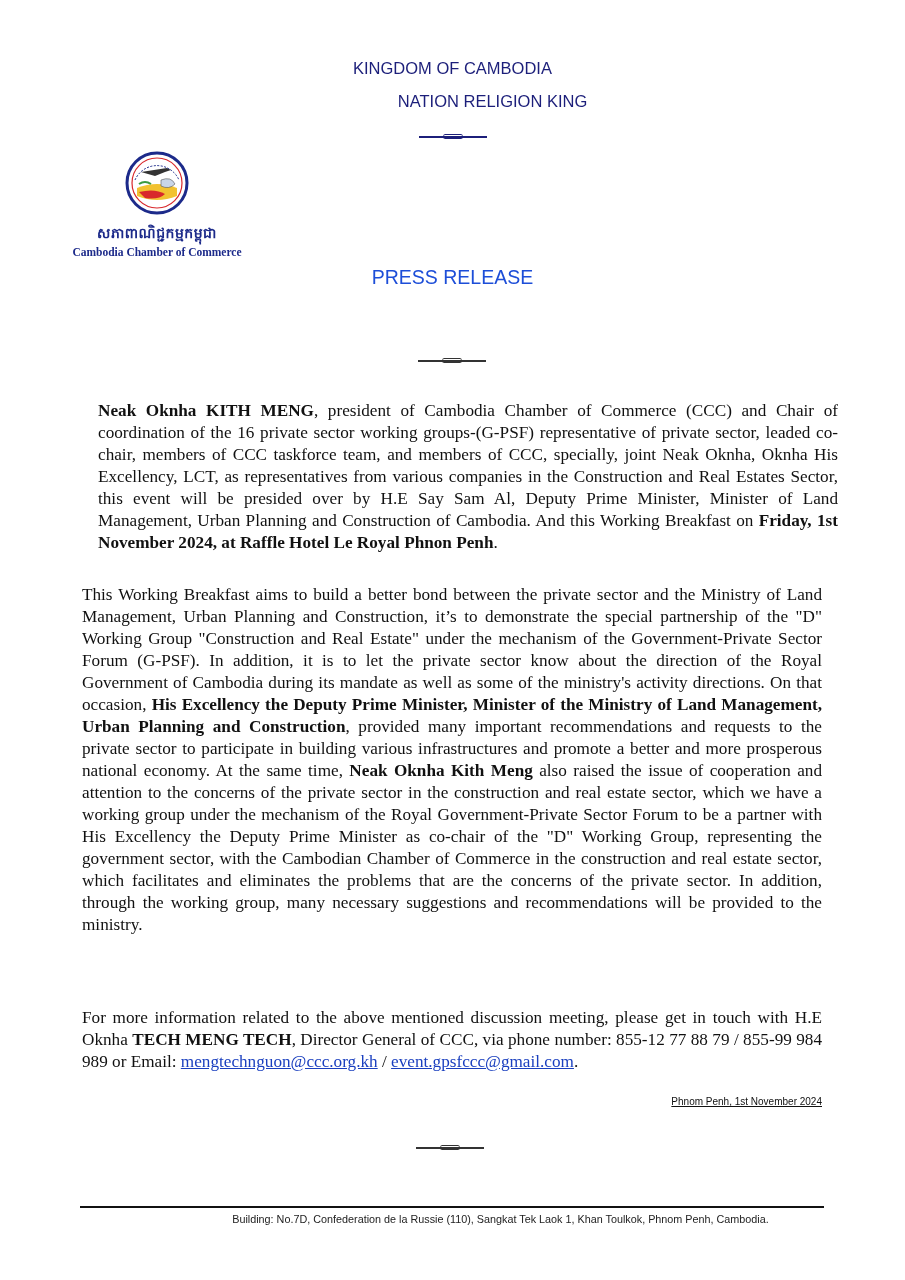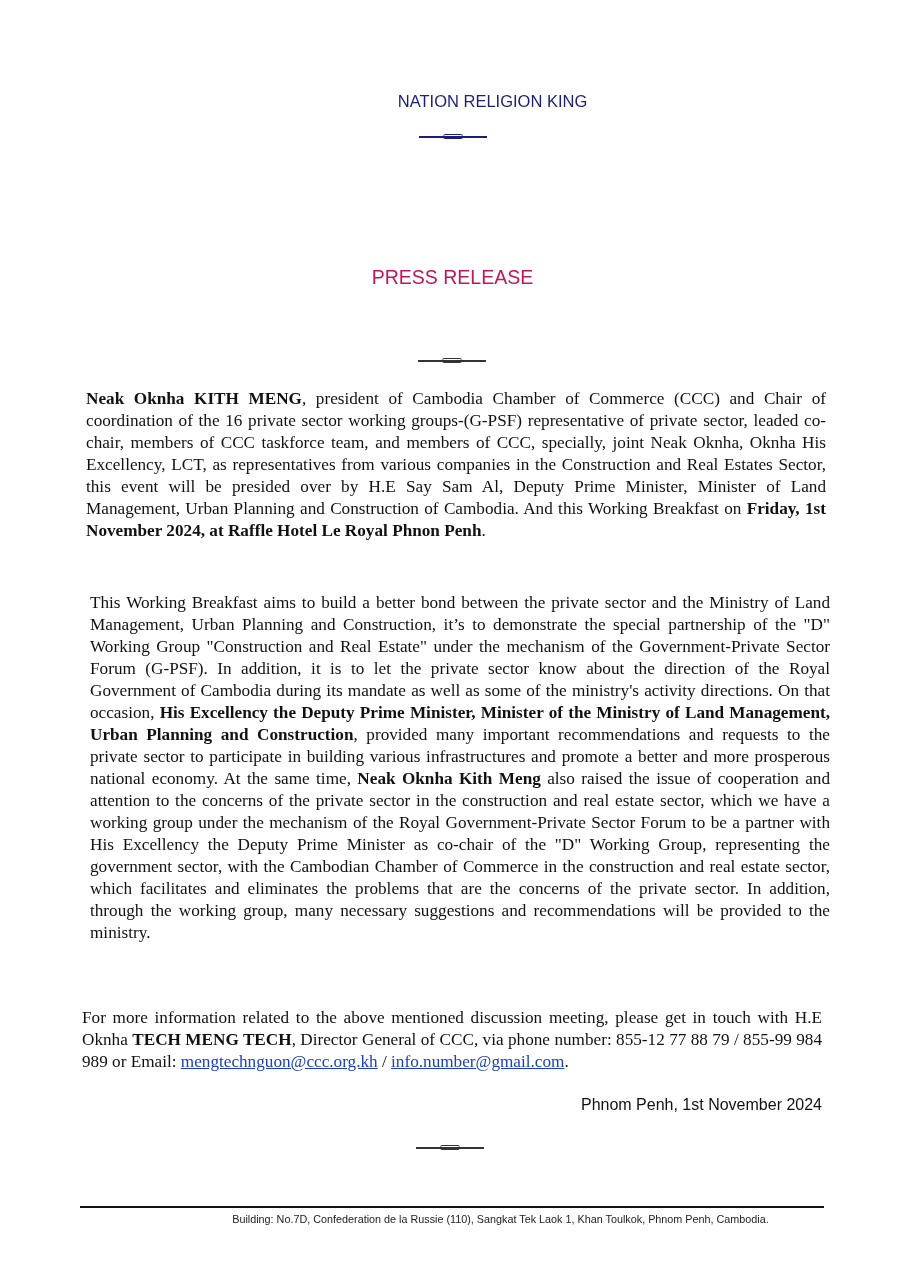--- a/index.html
+++ b/index.html
@@ -17,69 +17,84 @@
   .ornament .knot { position: absolute; top: 0; left: 24px; width: 20px; height: 5px; border-radius: 3px; border-top: 1.5px solid #1c1f7a; border-bottom: 1.5px solid #1c1f7a; box-sizing: border-box; }
   .ornament.dark .line { background: #333; }
   .ornament.dark .knot { border-color: #333; }
 
   .logo-block { position: absolute; text-align: center; }
   .logo-left { left: 52px; top: 150px; width: 210px; }
   .logo-right { left: 640px; top: 150px; width: 222px; }
   .logo-khmer { font-size: 14px; font-weight: bold; color: #1c2a8a; margin-top: 4px; letter-spacing: 0.5px; }
   .logo-en { font-size: 11.5px; font-weight: bold; color: #1c2a8a; margin-top: 1px; }
 
-  .title { position: absolute; left: 0; width: 905px; text-align: center; color: #be185d; font-size: 19.5px; }
+  .title { position: absolute; left: 0; width: 905px; text-align: center; color: #1d4ed8; font-size: 19.5px; }
   .title.t1 { top: 266px; }
   .title.t2 { top: 312px; }
 
   .body-text { position: absolute; left: 82px; width: 740px; font-size: 17.2px; line-height: 22px; color: #111; text-align: justify; }
   .p1 { top: 384px; }
   .p2 { top: 584px; }
   .p3 { top: 1007px; }
   .body-text b { font-weight: bold; }
   .link { color: #1a3fbf; text-decoration: underline; }
 
-  .dateline { position: absolute; right: 83px; top: 1096px; font-size: 16px; color: #111; }
+  .dateline { position: absolute; right: 83px; top: 1096px; font-size: 10px; color: #111; text-decoration: underline; }
 
   .footer-rule { position: absolute; left: 80px; top: 1206px; width: 744px; height: 2px; background: #111; }
   .footer-line { position: absolute; left: 0; width: 905px; text-align: center; font-size: 10.8px; color: #222; }
   .footer-line.f1 { top: 1213px; padding-left: 48px; }
   .footer-line.f2 { top: 1237px; }
 </style>
 </head>
 <body>
 
 <div class="page">
 
+  <div class="motto l1 sans">KINGDOM OF CAMBODIA</div>
   <div class="motto l2 sans">NATION RELIGION KING</div>
 
   <div class="ornament" style="left:419px; top:134px;">
     <div class="line"></div>
       <div class="knot"></div>
   </div>
 
+  <div class="logo-block logo-left">
+    <svg width="64" height="66" viewBox="0 0 64 66">
+      <circle cx="32" cy="33" r="30" fill="#fff" stroke="#1c2a8a" stroke-width="3"></circle>
+      <circle cx="32" cy="33" r="25" fill="#fff" stroke="#d8282b" stroke-width="1.2"></circle>
+      <path d="M12 38 Q32 30 52 38 L52 46 Q32 54 12 46 Z" fill="#f2c230"></path>
+      <path d="M14 42 Q30 38 40 44 Q34 50 20 48 Z" fill="#d8282b"></path>
+      <path d="M36 30 Q46 26 50 34 Q44 40 36 36 Z" fill="#c9d6e8" stroke="#555" stroke-width="0.6"></path>
+      <path d="M16 22 L42 18 L46 20 L40 22 L30 26 Z" fill="#333"></path>
+      <path d="M14 34 Q20 30 26 34" stroke="#3a9a3f" stroke-width="2" fill="none"></path>
+      <path d="M10 30 A24 24 0 0 1 54 30" stroke="#1c2a8a" stroke-width="1" fill="none" stroke-dasharray="2 1.5"></path>
+    </svg>
+    <div class="logo-khmer serif">សភាពាណិជ្ជកម្មកម្ពុជា</div>
+    <div class="logo-en serif">Cambodia Chamber of Commerce</div>
+  </div>
 
 
   <div class="title t1 sans">PRESS RELEASE</div>
 
   <div class="ornament dark" style="left:418px; top:358px;">
     <div class="line"></div>
       <div class="knot"></div>
   </div>
 
-  <p class="body-text p1 serif" style="margin:4px;">
+  <p class="body-text p1 serif" style="margin:16px;">
     <b>Neak Oknha KITH MENG</b><span>, president of Cambodia Chamber of Commerce (CCC) and Chair of coordination of the 16 private sector working groups-(G-PSF) representative of private sector, leaded co-chair, members of CCC taskforce team, and members of CCC, specially, joint Neak Oknha, Oknha His Excellency, LCT, as representatives from various companies in the Construction and Real Estates Sector, this event will be presided over by H.E Say Sam Al, Deputy Prime Minister, Minister of Land Management, Urban Planning and Construction of Cambodia. And this Working Breakfast on </span><b>Friday, 1st November 2024, at Raffle Hotel Le Royal Phnon Penh</b><span>.</span>
   </p>
 
-  <p class="body-text p2 serif" style="margin:8px;">
+  <p class="body-text p2 serif" style="margin:0;">
     <span>This Working Breakfast aims to build a better bond between the private sector and the Ministry of Land Management, Urban Planning and Construction, it’s  to demonstrate the special partnership of the "D" Working Group "Construction and Real Estate" under the mechanism of the Government-Private Sector Forum (G-PSF). In addition, it is to let the private sector know about the direction of the Royal Government of Cambodia during its mandate as well as some of the ministry's activity directions. On that occasion, </span><b>His Excellency the Deputy Prime Minister, Minister of the Ministry of Land Management, Urban Planning and Construction</b><span>, provided many important recommendations and requests to the private sector to participate in building various infrastructures and promote a better and more prosperous national economy. At the same time, </span><b>Neak Oknha Kith Meng</b><span> also raised the issue of cooperation and attention to the concerns of the private sector in the construction and real estate sector, which we have a working group under the mechanism of the Royal Government-Private Sector Forum to be a partner with His Excellency the Deputy Prime Minister as co-chair of the "D" Working Group, representing the government sector, with the Cambodian Chamber of Commerce in the construction and real estate sector, which facilitates and eliminates the problems that are the concerns of the private sector. In addition, through the working group, many necessary suggestions and recommendations will be provided to the ministry.</span>
   </p>
 
   <p class="body-text p3 serif" style="margin:0;">
-    <span>For more information related to the above mentioned discussion meeting, please get in touch with H.E Oknha </span><b>TECH MENG TECH</b><span>, Director General of CCC, via phone number: 855-12 77 88 79 / 855-99 984 989 or Email: </span><a class="link">mengtechnguon@ccc.org.kh</a><span> / </span><a class="link">info.number@gmail.com</a><span>.</span>
+    <span>For more information related to the above mentioned discussion meeting, please get in touch with H.E Oknha </span><b>TECH MENG TECH</b><span>, Director General of CCC, via phone number: 855-12 77 88 79 / 855-99 984 989 or Email: </span><a class="link">mengtechnguon@ccc.org.kh</a><span> / </span><a class="link">event.gpsfccc@gmail.com</a><span>.</span>
   </p>
 
   <div class="dateline sans">Phnom Penh, 1st November 2024</div>
 
   <div class="ornament dark" style="left:416px; top:1145px;">
     <div class="line"></div>
       <div class="knot"></div>
   </div>
 
   <div class="footer-rule"></div>

